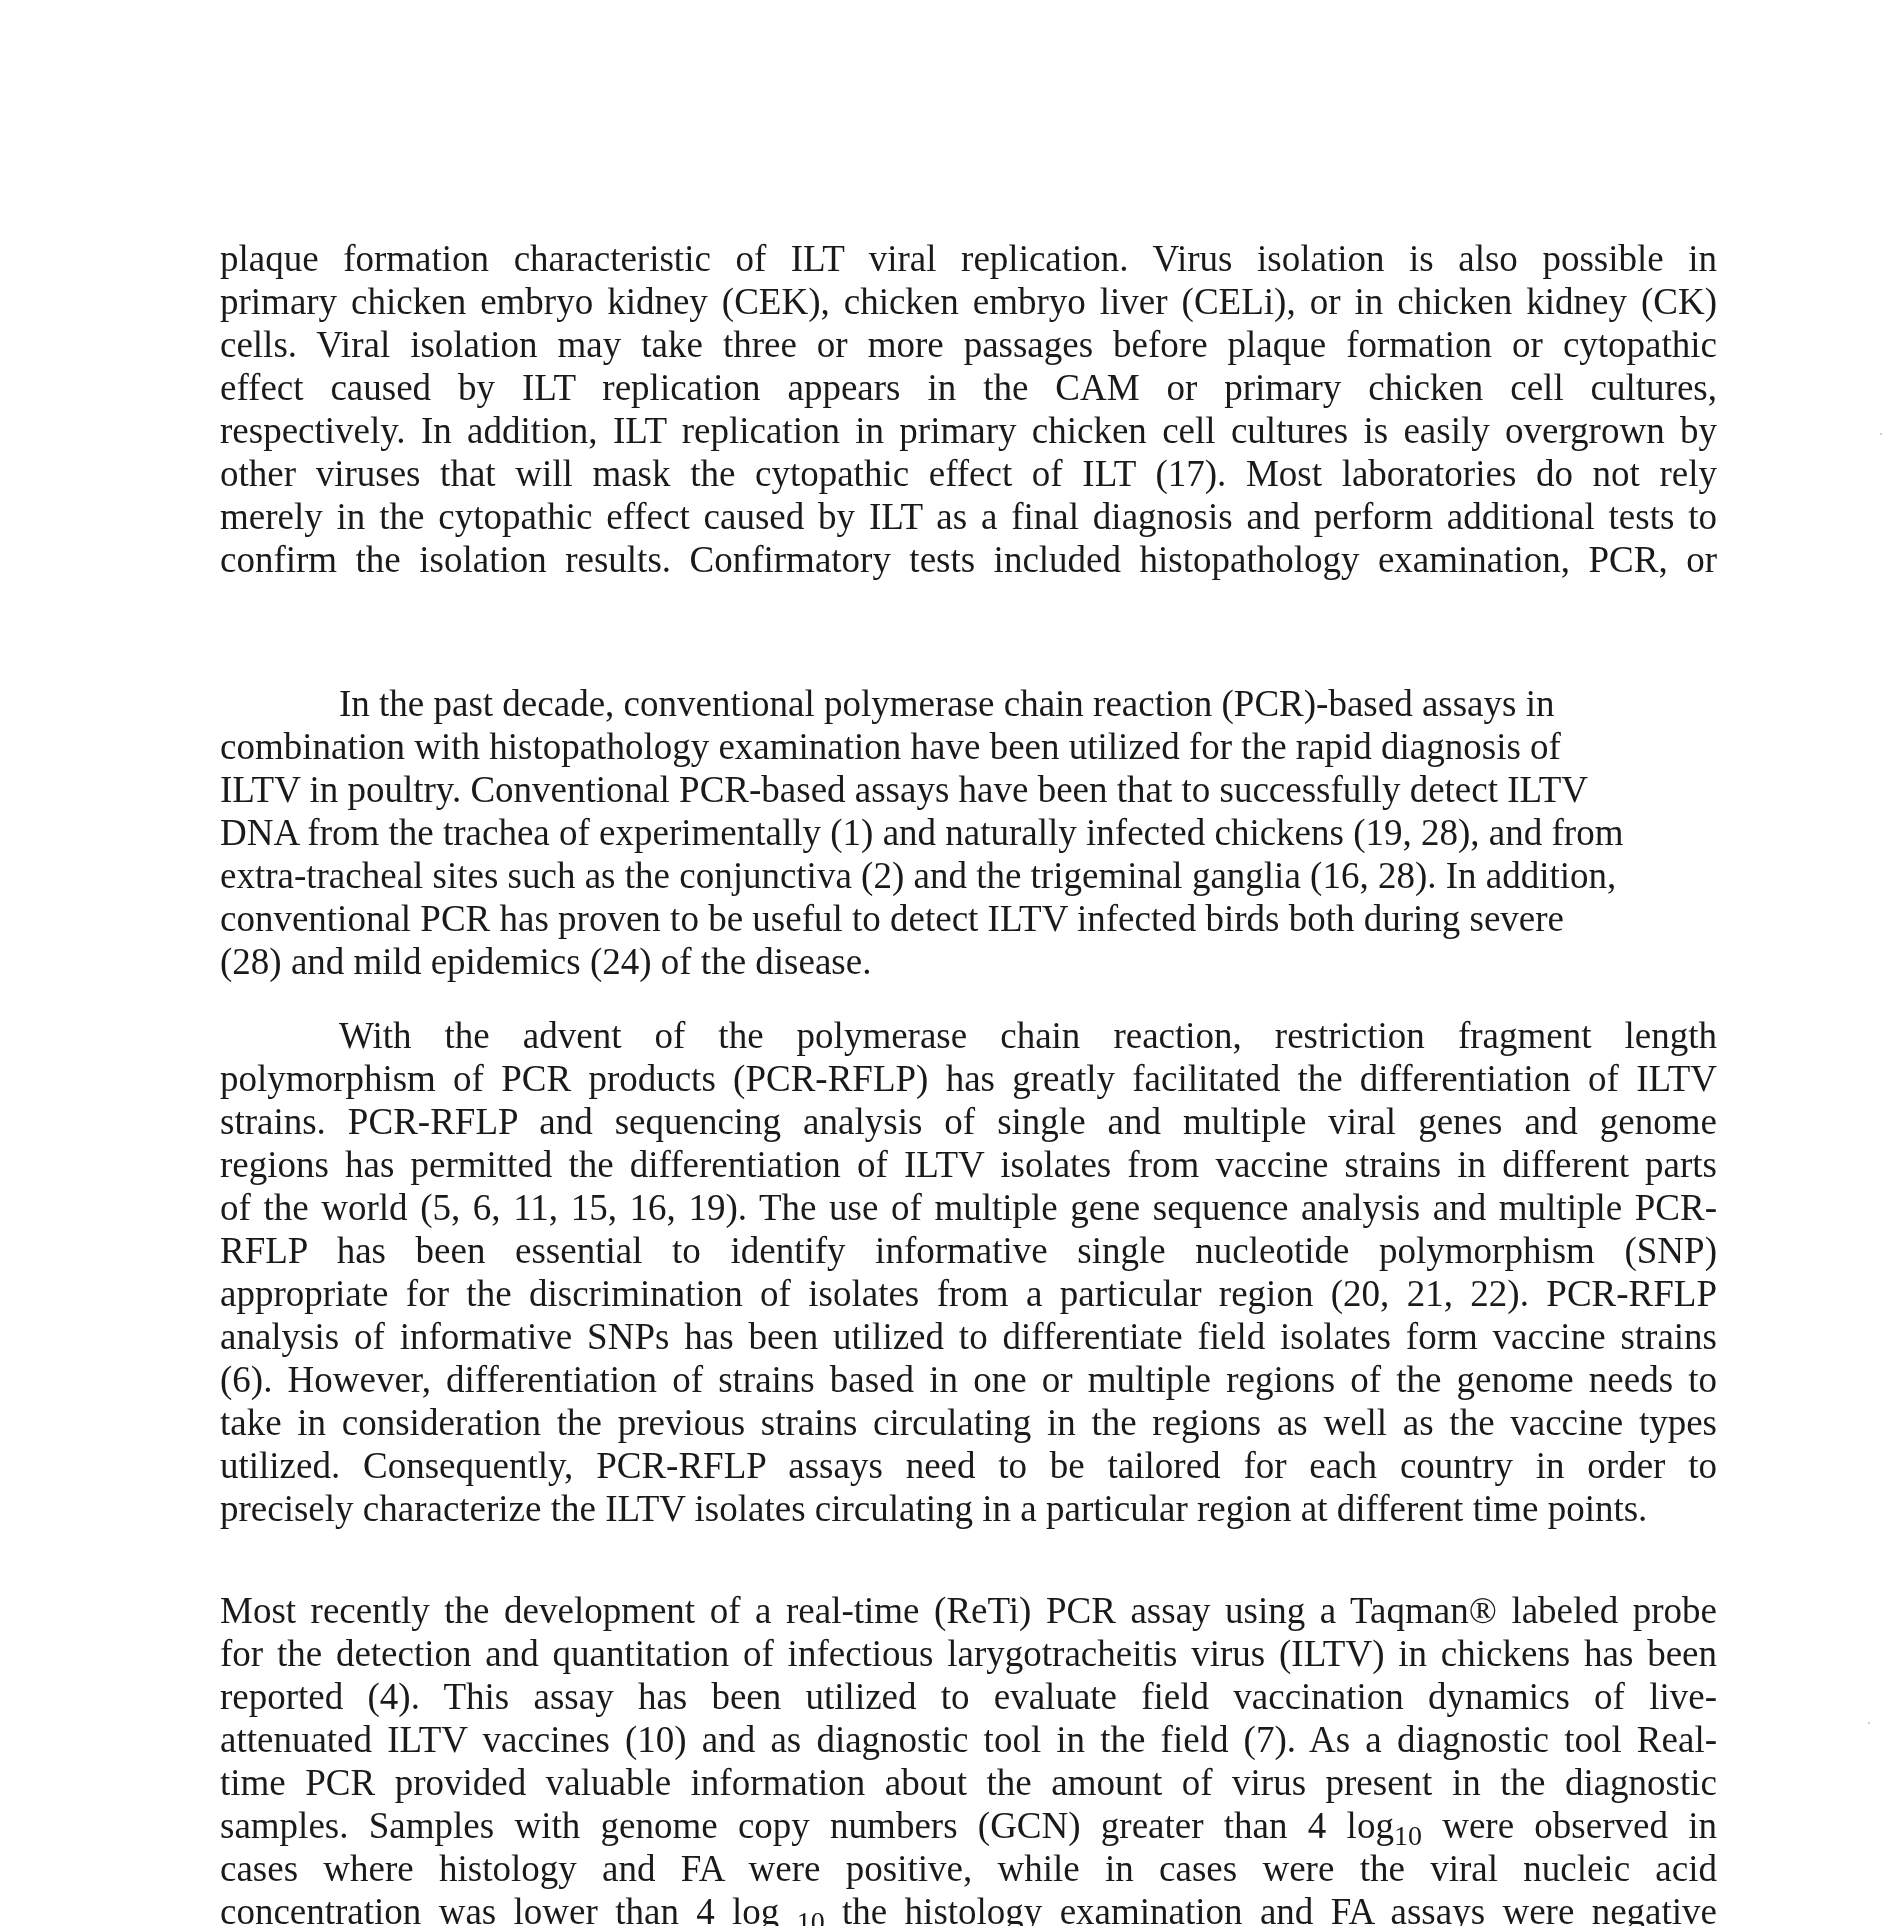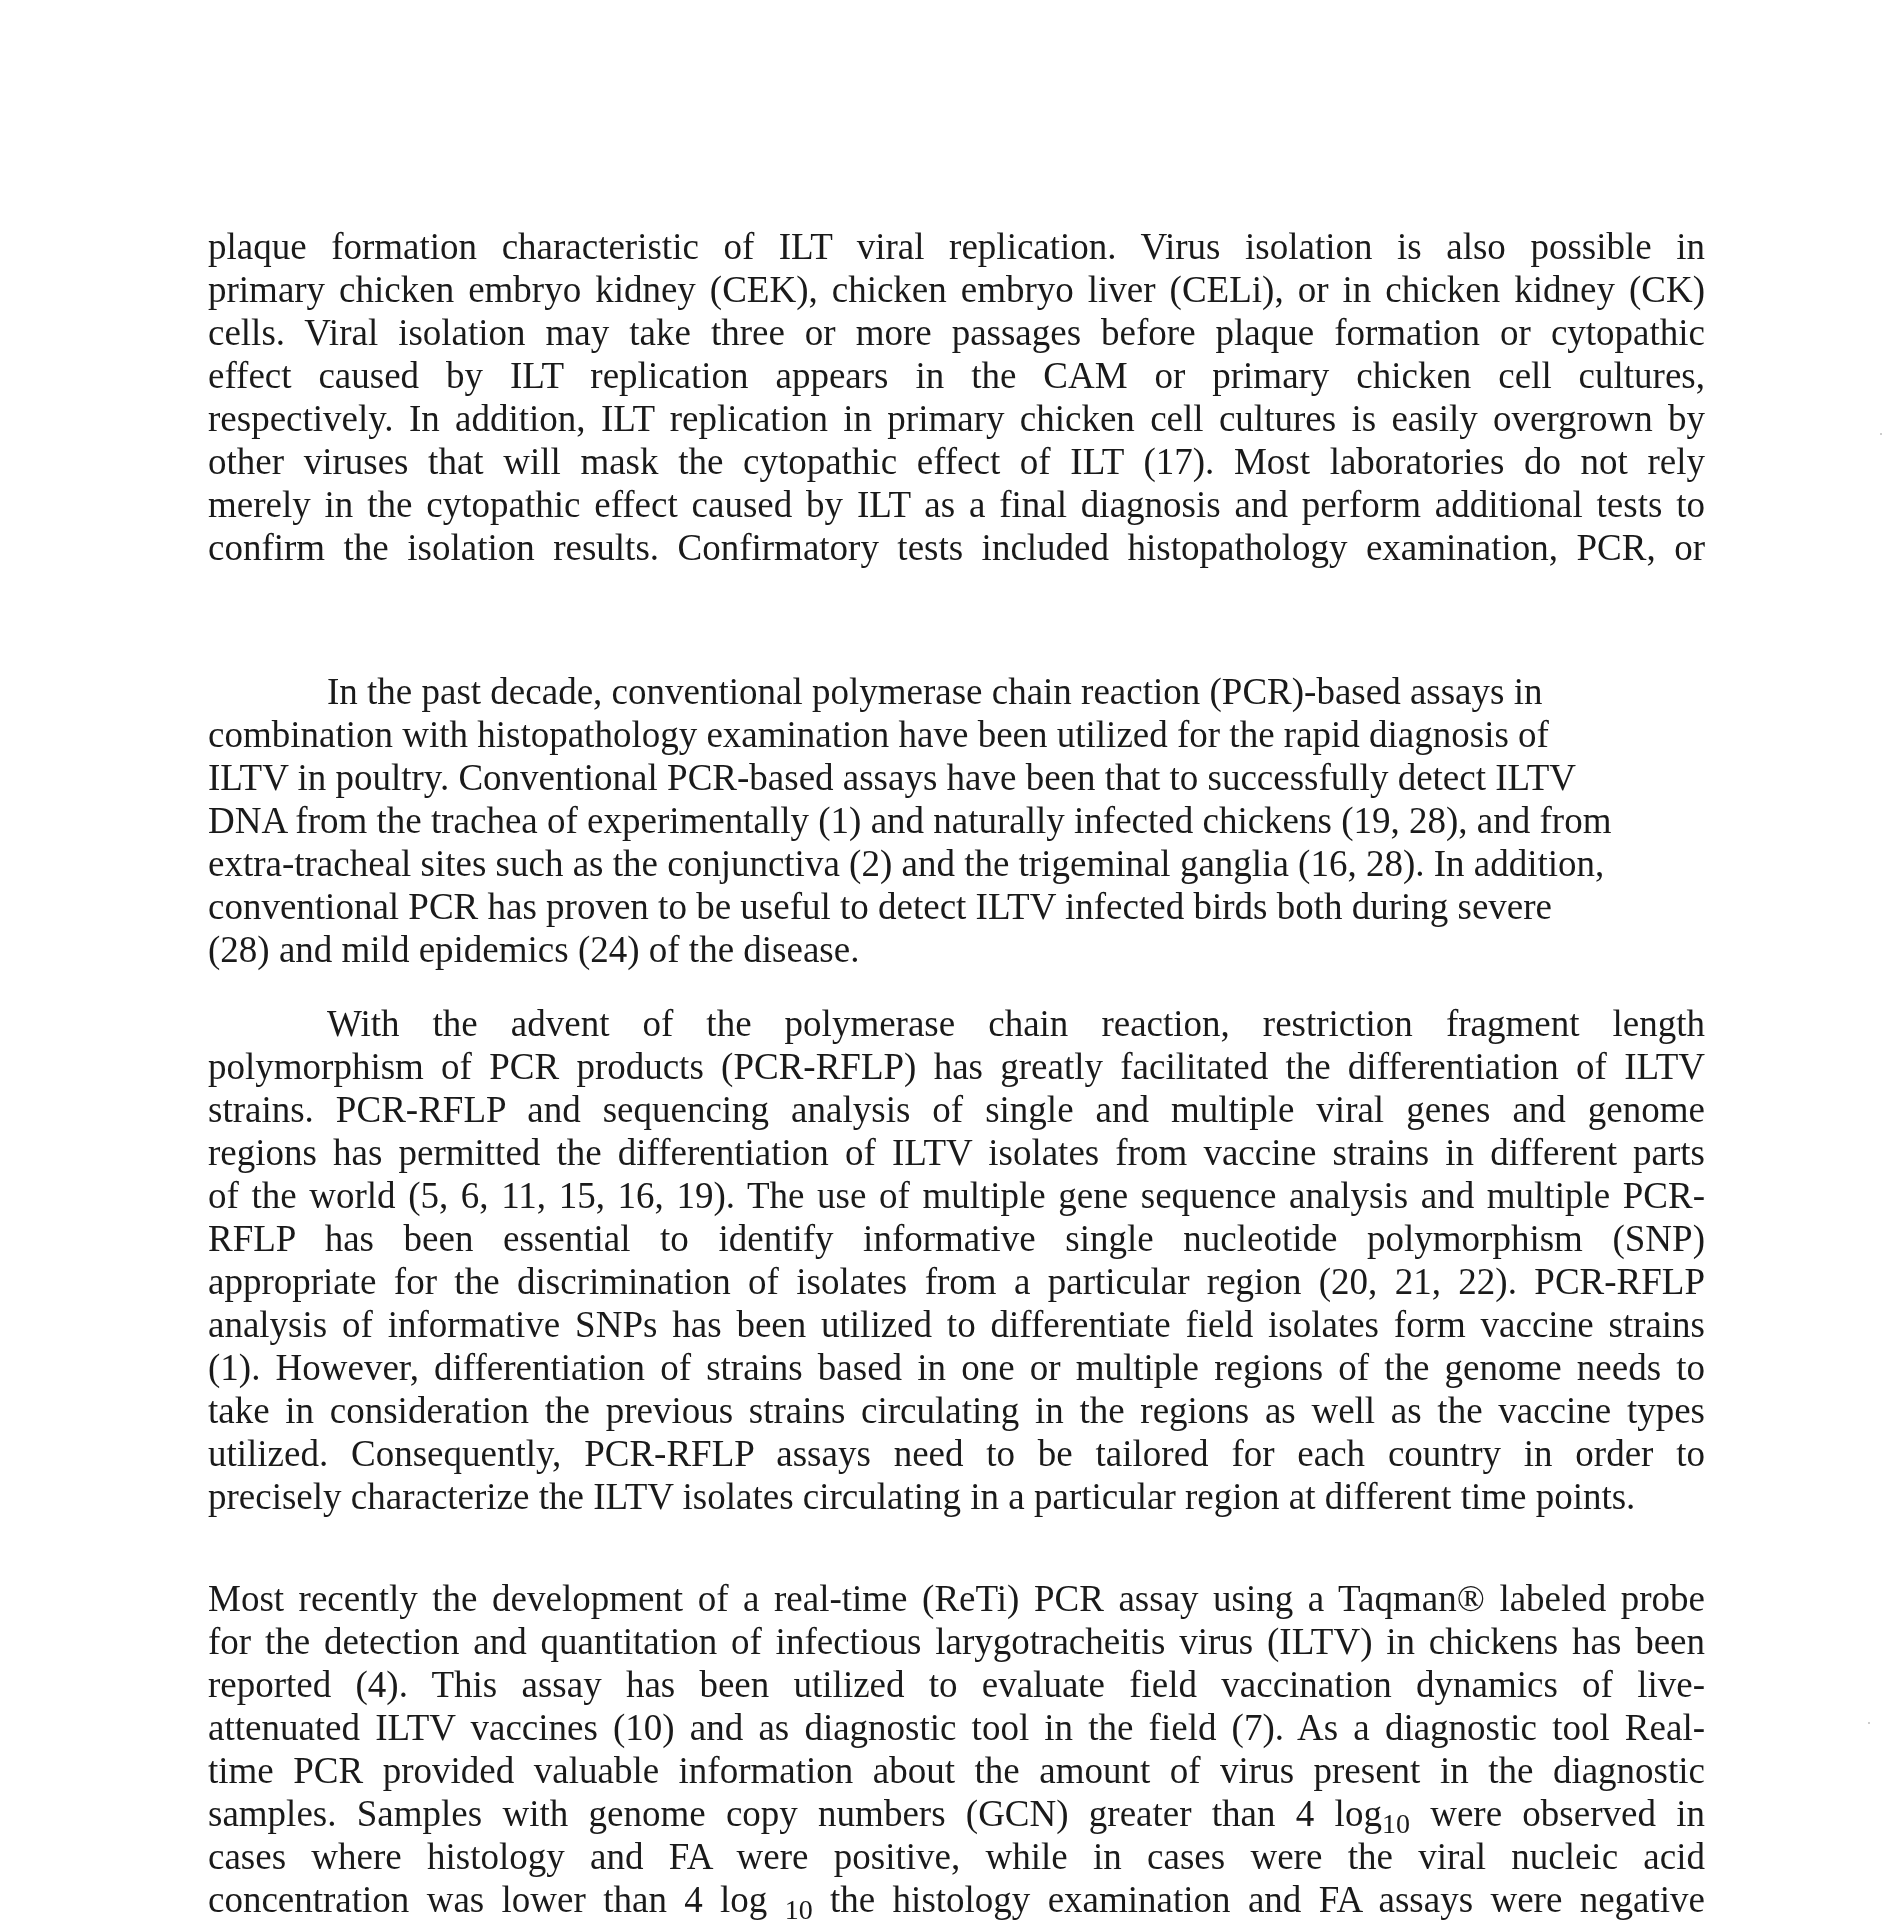--- a/index.html
+++ b/index.html
@@ -4,21 +4,21 @@
 <style>
   html, body { margin: 0; padding: 0; background: #ffffff; }
   body { width: 1902px; height: 2504px; position: relative; overflow: hidden; }
   .page {
     position: absolute; left: 0; top: 0; width: 1902px; height: 2504px;
     background: #ffffff; color: #1a1a1a;
     font-family: "Liberation Serif", "DejaVu Serif", serif;
   }
   .para {
     position: absolute; left: 208px; width: 1497px;
-    font-size: 37px; line-height: 43px; margin: 0;
+    font-size: 37px; line-height: 43px; margin: 12px;
   }
   .line { display: block; white-space: nowrap; height: 43px; }
   .justify .line { text-align: justify; text-align-last: justify; white-space: normal; overflow: hidden; }
   .justify .line.last { text-align-last: left; }
   .indent { padding-left: 119px; }
   .sub { font-size: 28px; vertical-align: -7px; line-height: 0; }
   #p1 { top: 225px; }
   #p2 { top: 670px; }
   #p3 { top: 1002px; }
   #p4 { top: 1577px; }
@@ -50,21 +50,21 @@
     </div>
   <div id="p3" class="para justify">
       <span class="line indent">With the advent of the polymerase chain reaction, restriction fragment length</span>
       <span class="line">polymorphism of PCR products (PCR-RFLP) has greatly facilitated the differentiation of ILTV</span>
       <span class="line">strains. PCR-RFLP and sequencing analysis of single and multiple viral genes and genome</span>
       <span class="line">regions has permitted the differentiation of ILTV isolates from vaccine strains in different parts</span>
       <span class="line">of the world (5, 6, 11, 15, 16, 19). The use of multiple gene sequence analysis and multiple PCR-</span>
       <span class="line">RFLP has been essential to identify informative single nucleotide polymorphism (SNP)</span>
       <span class="line">appropriate for the discrimination of isolates from a particular region (20, 21, 22). PCR-RFLP</span>
       <span class="line">analysis of informative SNPs has been utilized to differentiate field isolates form vaccine strains</span>
-      <span class="line">(1).  However, differentiation of strains based in one or multiple regions of the genome needs to</span>
+      <span class="line">(6).  However, differentiation of strains based in one or multiple regions of the genome needs to</span>
       <span class="line">take in consideration the previous strains circulating in the regions as well as the vaccine types</span>
       <span class="line">utilized. Consequently, PCR-RFLP assays need to be tailored for each country in order to</span>
       <span class="line last">precisely characterize the ILTV isolates circulating in a particular region at different time points.</span>
     </div>
   <div id="p4" class="para justify">
       <span class="line"> Most recently the development of a real-time (ReTi) PCR assay using a Taqman® labeled probe</span>
       <span class="line">for the detection and quantitation of infectious larygotracheitis virus (ILTV) in chickens has been</span>
       <span class="line">reported (4).  This assay has been utilized to evaluate field vaccination dynamics of live-</span>
       <span class="line">attenuated ILTV vaccines (10) and as diagnostic tool in the field (7).  As a diagnostic tool Real-</span>
       <span class="line">time PCR provided valuable information about the amount of virus present in the diagnostic</span>

